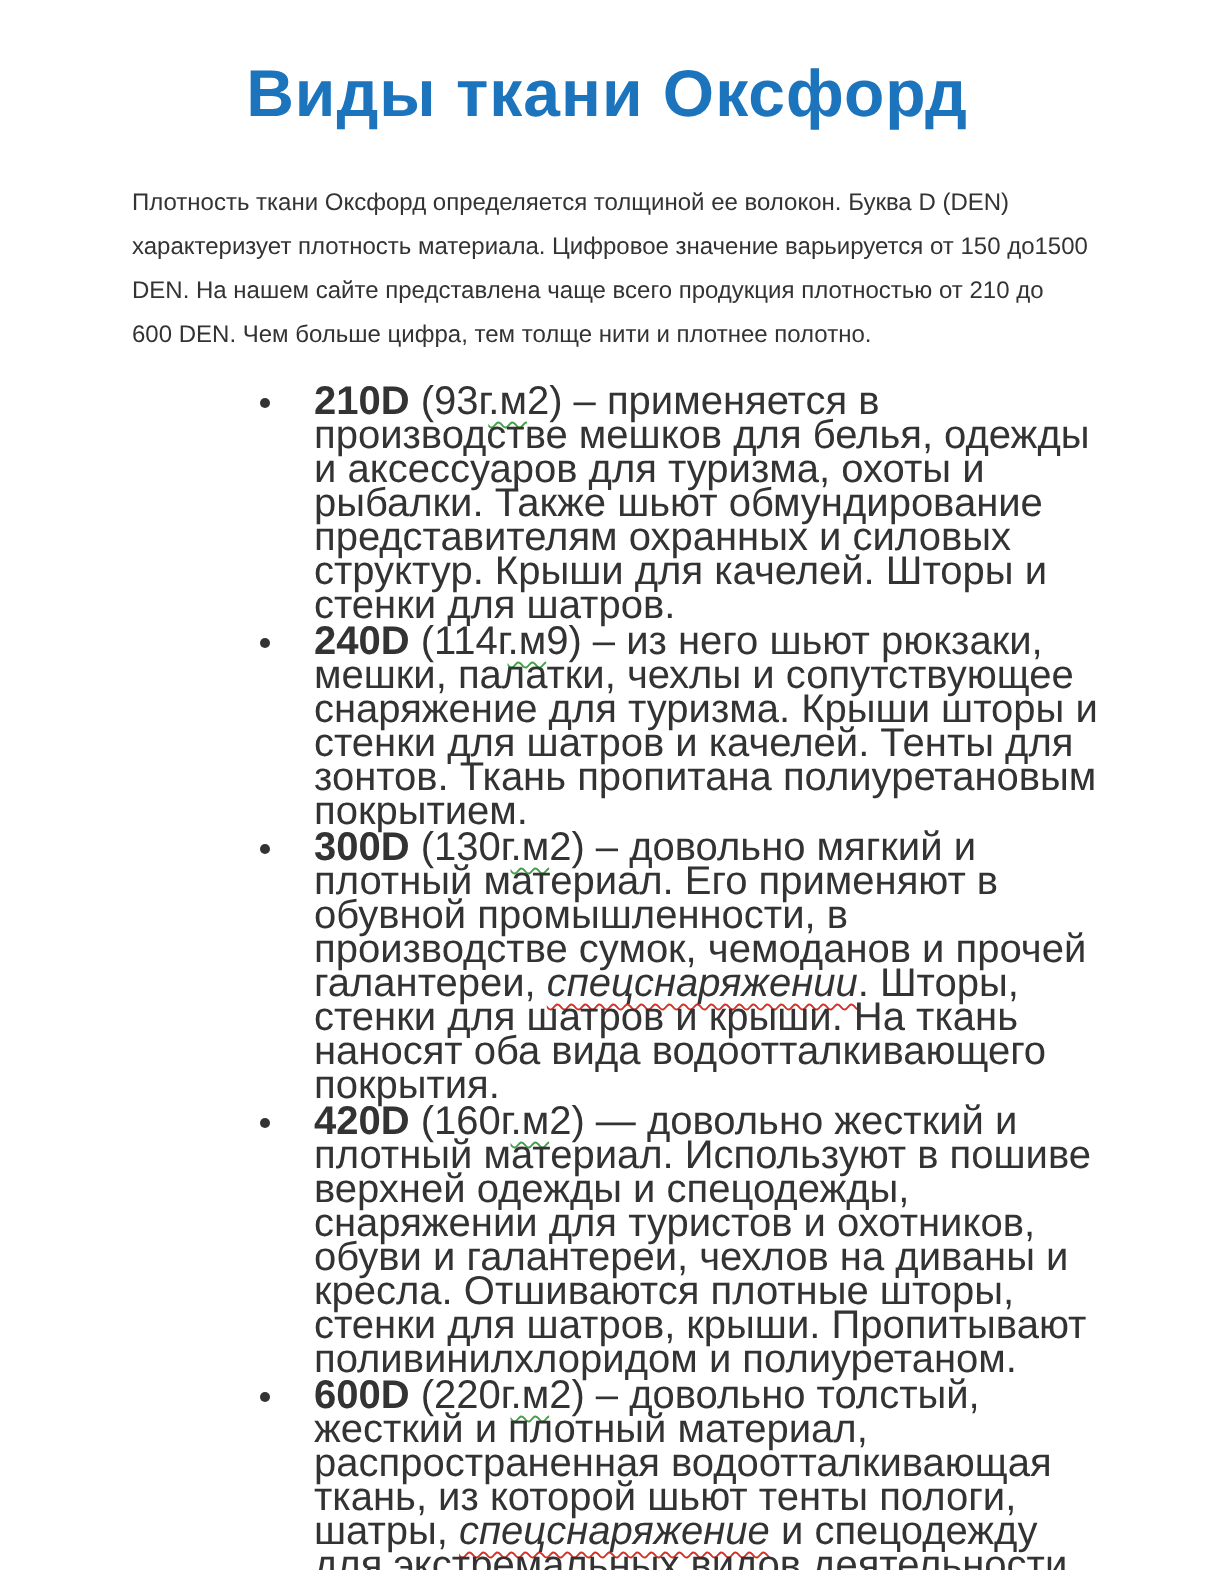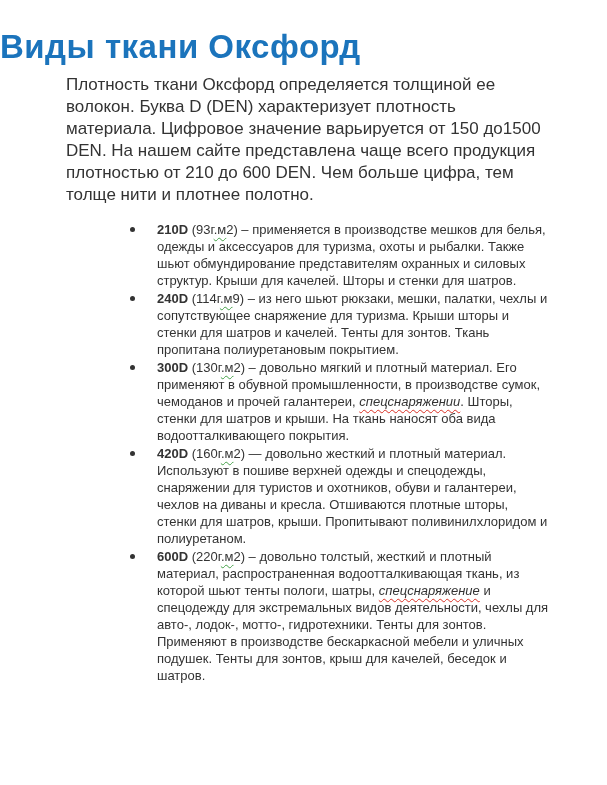--- a/index.html
+++ b/index.html
@@ -16,43 +16,43 @@
   }
   .page {
     width: 607px;
     height: 785px;
     background: #ffffff;
     position: relative;
   }
   .doc-title {
     margin: 0;
     padding-top: 28px;
-    text-align: left;
+    text-align: center;
     font-size: 33px;
     line-height: 38px;
     font-weight: 700;
     letter-spacing: 0.5px;
     color: var(--title_blue, #1b74bc);
   }
   .intro {
-    margin: 8px 0 0 66px;
+    margin: 24px 0 0 66px;
     width: 478px;
-    font-size: 17px;
+    font-size: 12px;
     line-height: 22px;
     color: var(--body_text, #333333);
   }
   ul.density-list {
     list-style: none;
     margin: 15px 0 0 0;
     padding: 0 0 0 157px;
     width: 392px;
   }
   ul.density-list li {
     position: relative;
-    font-size: 13px;
+    font-size: 20px;
     line-height: 17px;
     margin: 0 0 1px 0;
     color: var(--body_text, #333333);
   }
   ul.density-list .dot {
     position: absolute;
     left: -27px;
     top: 6px;
     width: 5px;
     height: 5px;

